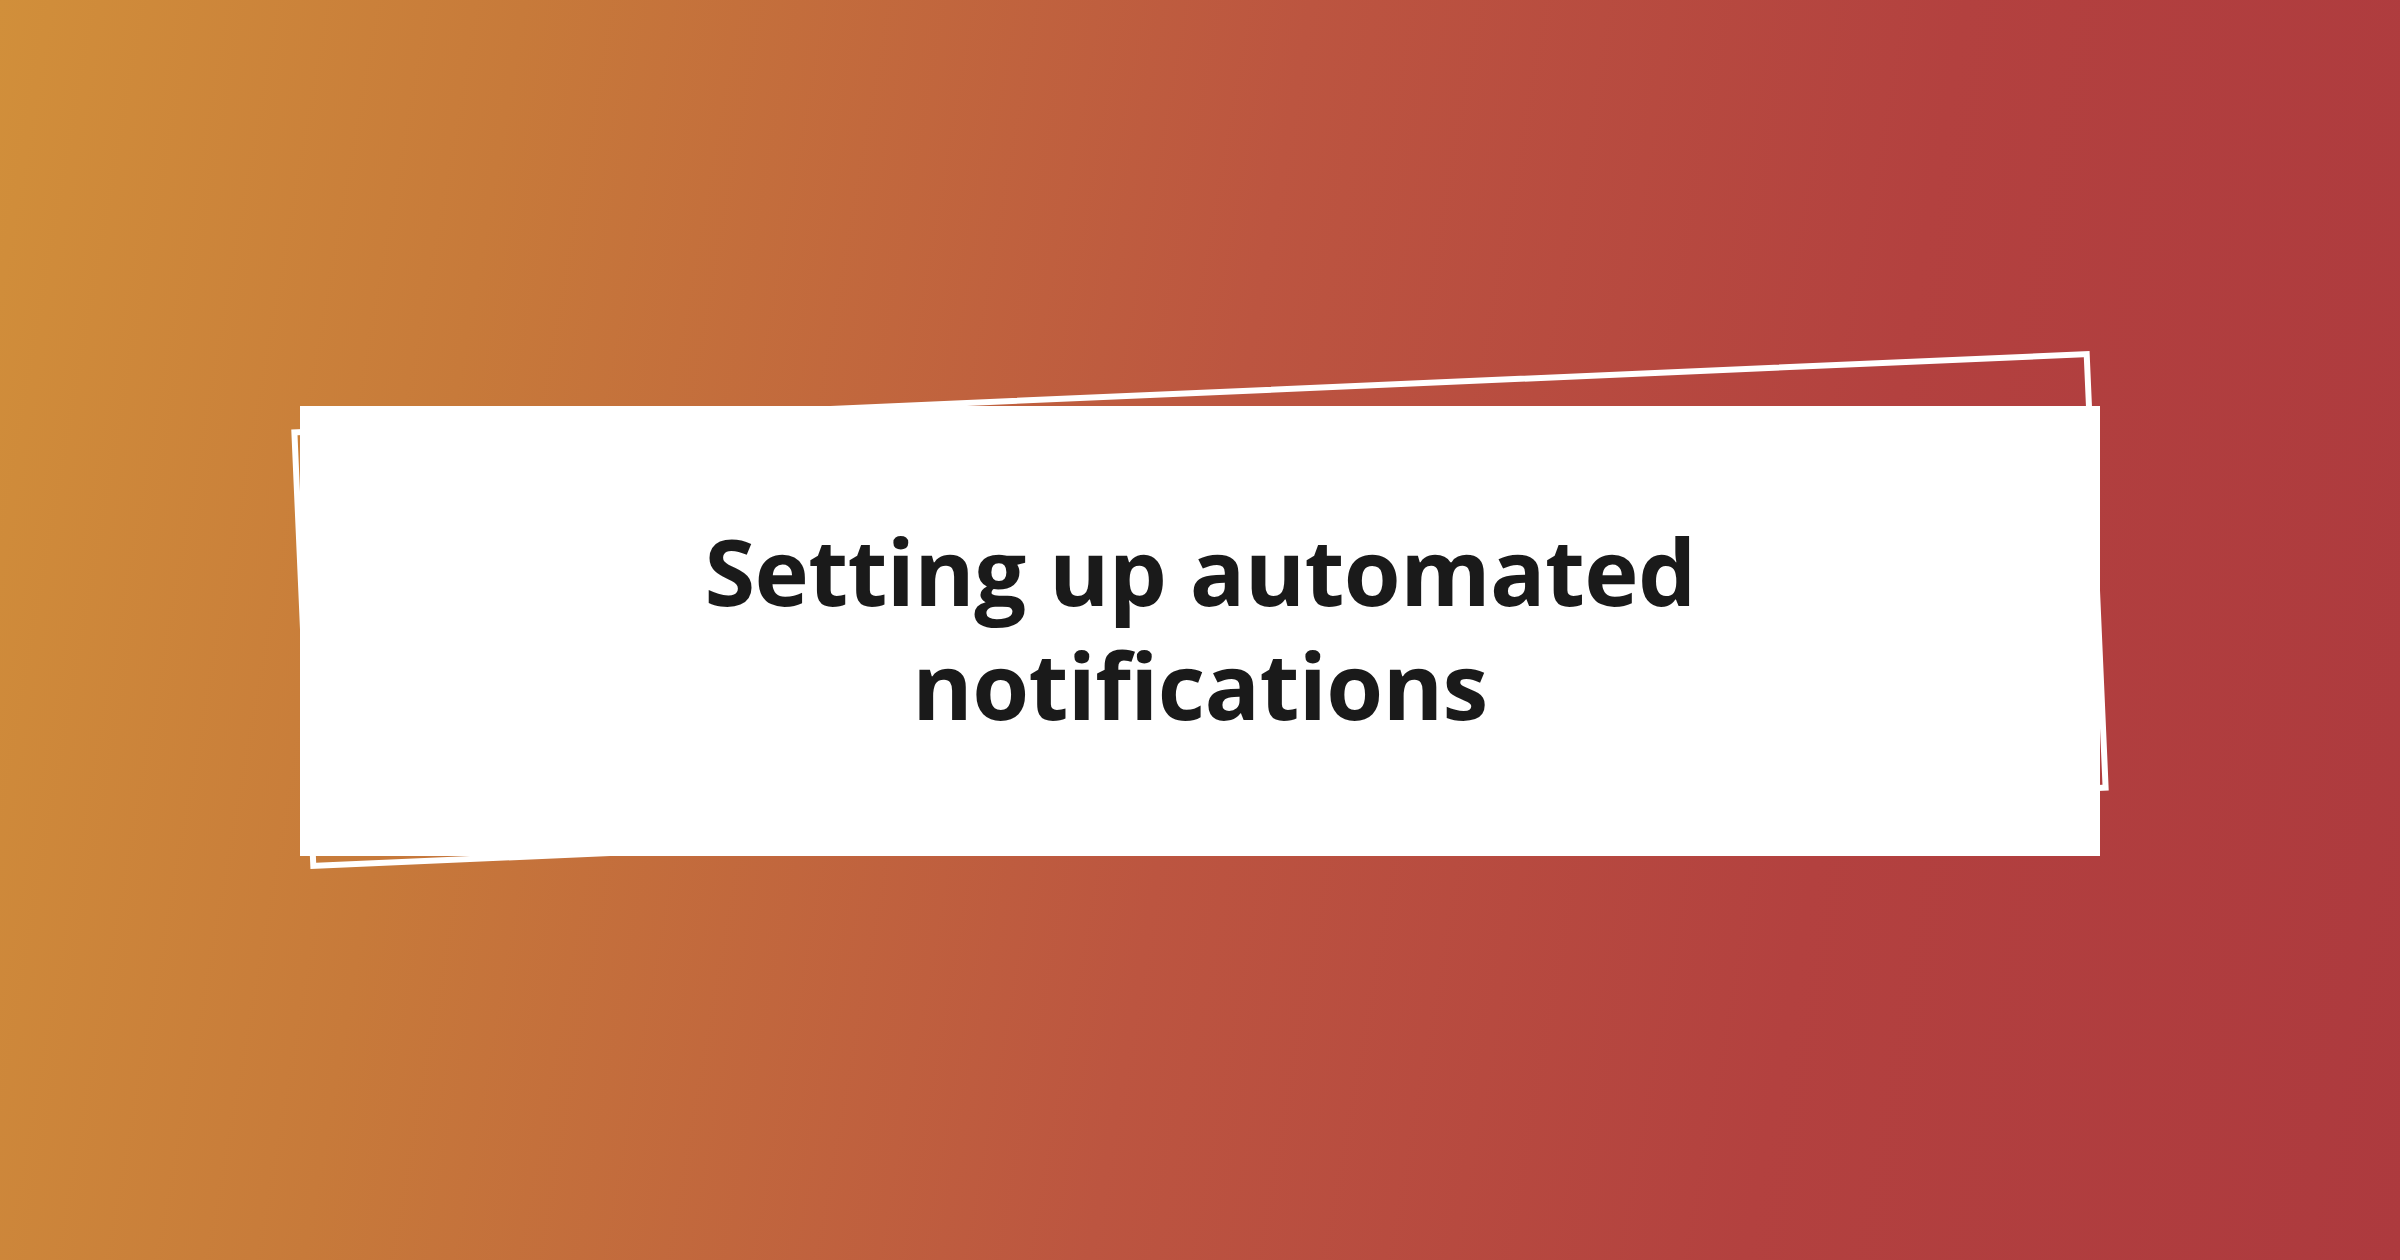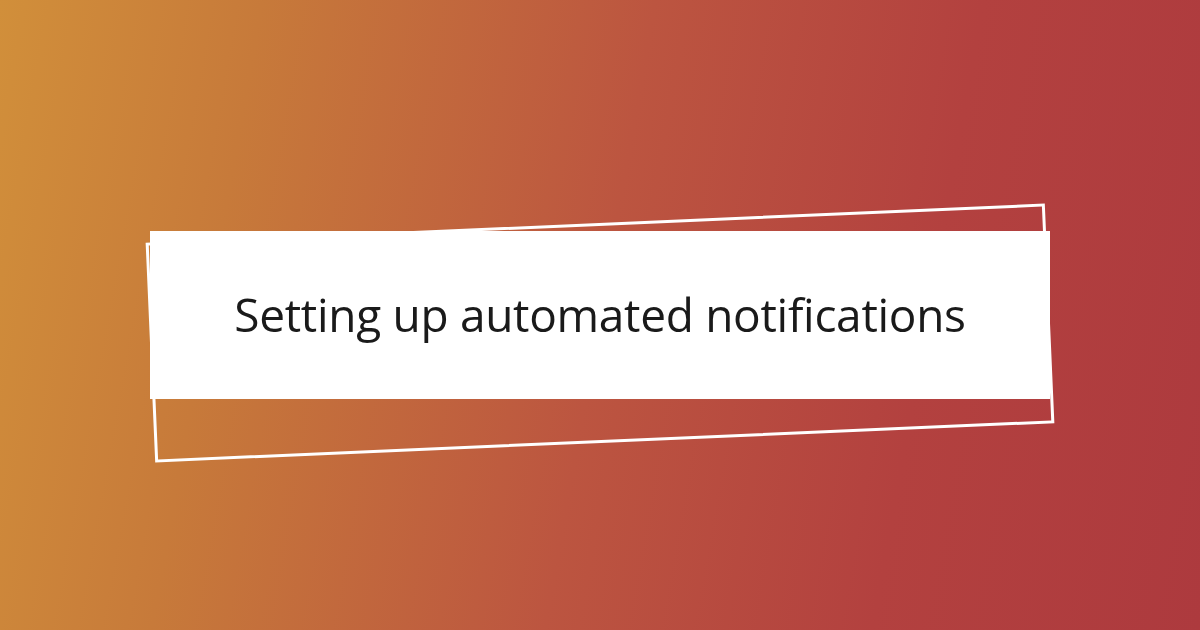--- a/index.html
+++ b/index.html
@@ -33,21 +33,21 @@
     }
     .main-card {
       position: relative;
       width: 900px;
       background: #ffffff;
       padding: 55px 60px;
       text-align: center;
     }
     .title {
       font-size: 46px;
-      font-weight: 400;
+      font-weight: 700;
       color: #1a1a1a;
       line-height: 1.25;
       letter-spacing: -0.3px;
     }
   </style>
 </head>
 <body>
 
 <div class="card-wrapper">
   <div class="tilted-frame"></div>

